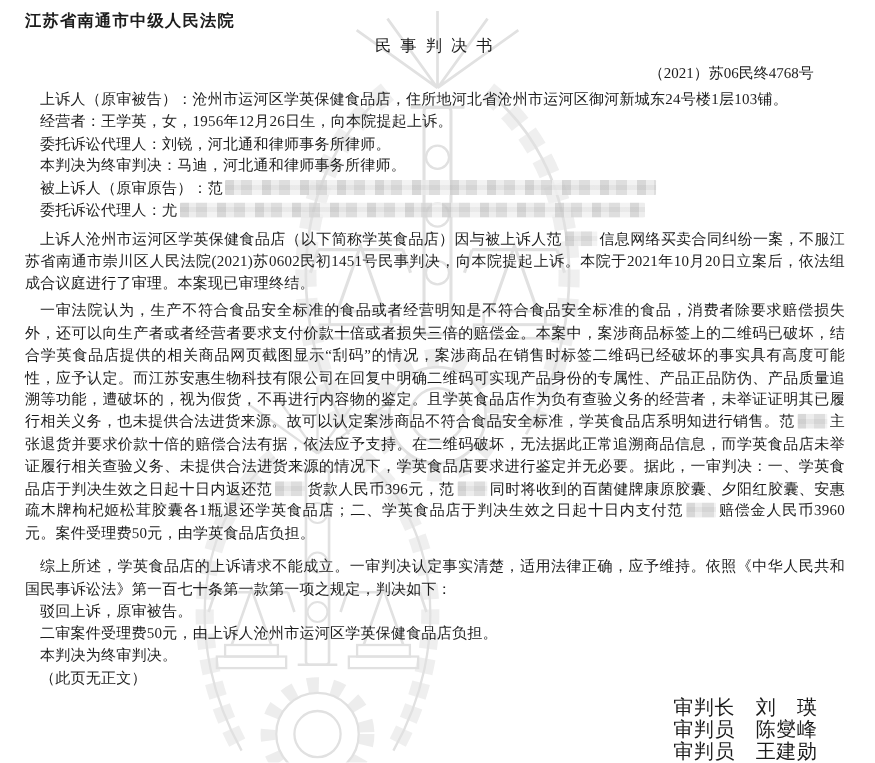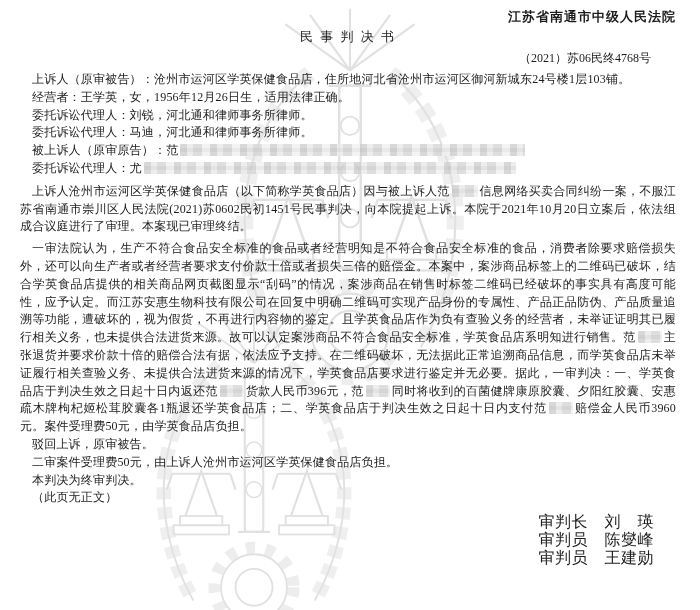--- a/index.html
+++ b/index.html
@@ -4,21 +4,21 @@
 <style>
   html,body{margin:0;padding:0;}
   body{
     width:700px;height:610px;background:#ffffff;
     font-family:"Liberation Serif","DejaVu Serif",serif;
     color:#1c1c1c;position:relative;overflow:hidden;
   }
   .watermark{position:absolute;left:0;top:0;width:700px;height:610px;z-index:0;}
   .page{position:relative;z-index:1;padding:6px 24px 0 20px;box-sizing:border-box;}
   .court-name{
-    text-align:right;font-size:13px;font-weight:700;letter-spacing:1px;
+    text-align:left;font-size:13px;font-weight:700;letter-spacing:1px;
     line-height:18px;margin:2px 0 0 0;
   }
   .doc-type{
     text-align:center;font-size:13px;font-weight:400;letter-spacing:2px;
     line-height:18px;margin:2px 0 0 0;
   }
   .case-number{
     text-align:right;font-size:12px;line-height:16px;margin:4px 25px 5px 0;
   }
   .para{
@@ -79,28 +79,29 @@
   <use href="#emblem" transform="translate(122,318) scale(1.32)"></use>
 </svg>
 
 <div class="page">
 
   <div class="court-name">江苏省南通市中级人民法院</div>
   <div class="doc-type">民 事 判 决 书</div>
   <div class="case-number">（2021）苏06民终4768号</div>
 
   <p class="para">上诉人（原审被告）：沧州市运河区学英保健食品店，住所地河北省沧州市运河区御河新城东24号楼1层103铺。</p>
-  <p class="para">经营者：王学英，女，1956年12月26日生，适用法律正确。</p>
+  <p class="para">经营者：王学英，女，1956年12月26日生，向本院提起上诉。</p>
   <p class="para">委托诉讼代理人：刘锐，河北通和律师事务所律师。</p>
-  <p class="para">委托诉讼代理人：马迪，河北通和律师事务所律师。</p>
+  <p class="para">本判决为终审判决：马迪，河北通和律师事务所律师。</p>
   <p class="para">被上诉人（原审原告）：范<span class="redact" style="width: 345px;"></span></p>
   <p class="para">委托诉讼代理人：尤<span class="redact" style="width: 372px;"></span></p>
 
   <p class="para gap-s">上诉人沧州市运河区学英保健食品店（以下简称学英食品店）因与被上诉人范<span class="redact" style="width: 26px;"></span>信息网络买卖合同纠纷一案，不服江苏省南通市崇川区人民法院(2021)苏0602民初1451号民事判决，向本院提起上诉。本院于2021年10月20日立案后，依法组成合议庭进行了审理。本案现已审理终结。</p>
   <p class="para gap-xs">一审法院认为，生产不符合食品安全标准的食品或者经营明知是不符合食品安全标准的食品，消费者除要求赔偿损失外，还可以向生产者或者经营者要求支付价款十倍或者损失三倍的赔偿金。本案中，案涉商品标签上的二维码已破坏，结合学英食品店提供的相关商品网页截图显示“刮码”的情况，案涉商品在销售时标签二维码已经破坏的事实具有高度可能性，应予认定。而江苏安惠生物科技有限公司在回复中明确二维码可实现产品身份的专属性、产品正品防伪、产品质量追溯等功能，遭破坏的，视为假货，不再进行内容物的鉴定。且学英食品店作为负有查验义务的经营者，未举证证明其已履行相关义务，也未提供合法进货来源。故可以认定案涉商品不符合食品安全标准，学英食品店系明知进行销售。范<span class="redact" style="width: 24px;"></span>主张退货并要求价款十倍的赔偿合法有据，依法应予支持。在二维码破坏，无法据此正常追溯商品信息，而学英食品店未举证履行相关查验义务、未提供合法进货来源的情况下，学英食品店要求进行鉴定并无必要。据此，一审判决：一、学英食品店于判决生效之日起十日内返还范<span class="redact" style="width: 24px;"></span>货款人民币396元，范<span class="redact" style="width: 24px;"></span>同时将收到的百菌健牌康原胶囊、夕阳红胶囊、安惠疏木牌枸杞姬松茸胶囊各1瓶退还学英食品店；二、学英食品店于判决生效之日起十日内支付范<span class="redact" style="width: 24px;"></span>赔偿金人民币3960元。案件受理费50元，由学英食品店负担。</p>
+  <p class="para gap-m">综上所述，学英食品店的上诉请求不能成立。一审判决认定事实清楚，适用法律正确，应予维持。依照《中华人民共和国民事诉讼法》第一百七十条第一款第一项之规定，判决如下：</p>
   <p class="para">驳回上诉，原审被告。</p>
   <p class="para">二审案件受理费50元，由上诉人沧州市运河区学英保健食品店负担。</p>
   <p class="para">本判决为终审判决。</p>
   <p class="para">（此页无正文）</p>
 
   <div class="signature">
     <div class="sig-line">审判长　刘　瑛</div>
     <div class="sig-line">审判员　陈燮峰</div>
     <div class="sig-line">审判员　王建勋</div>
 

